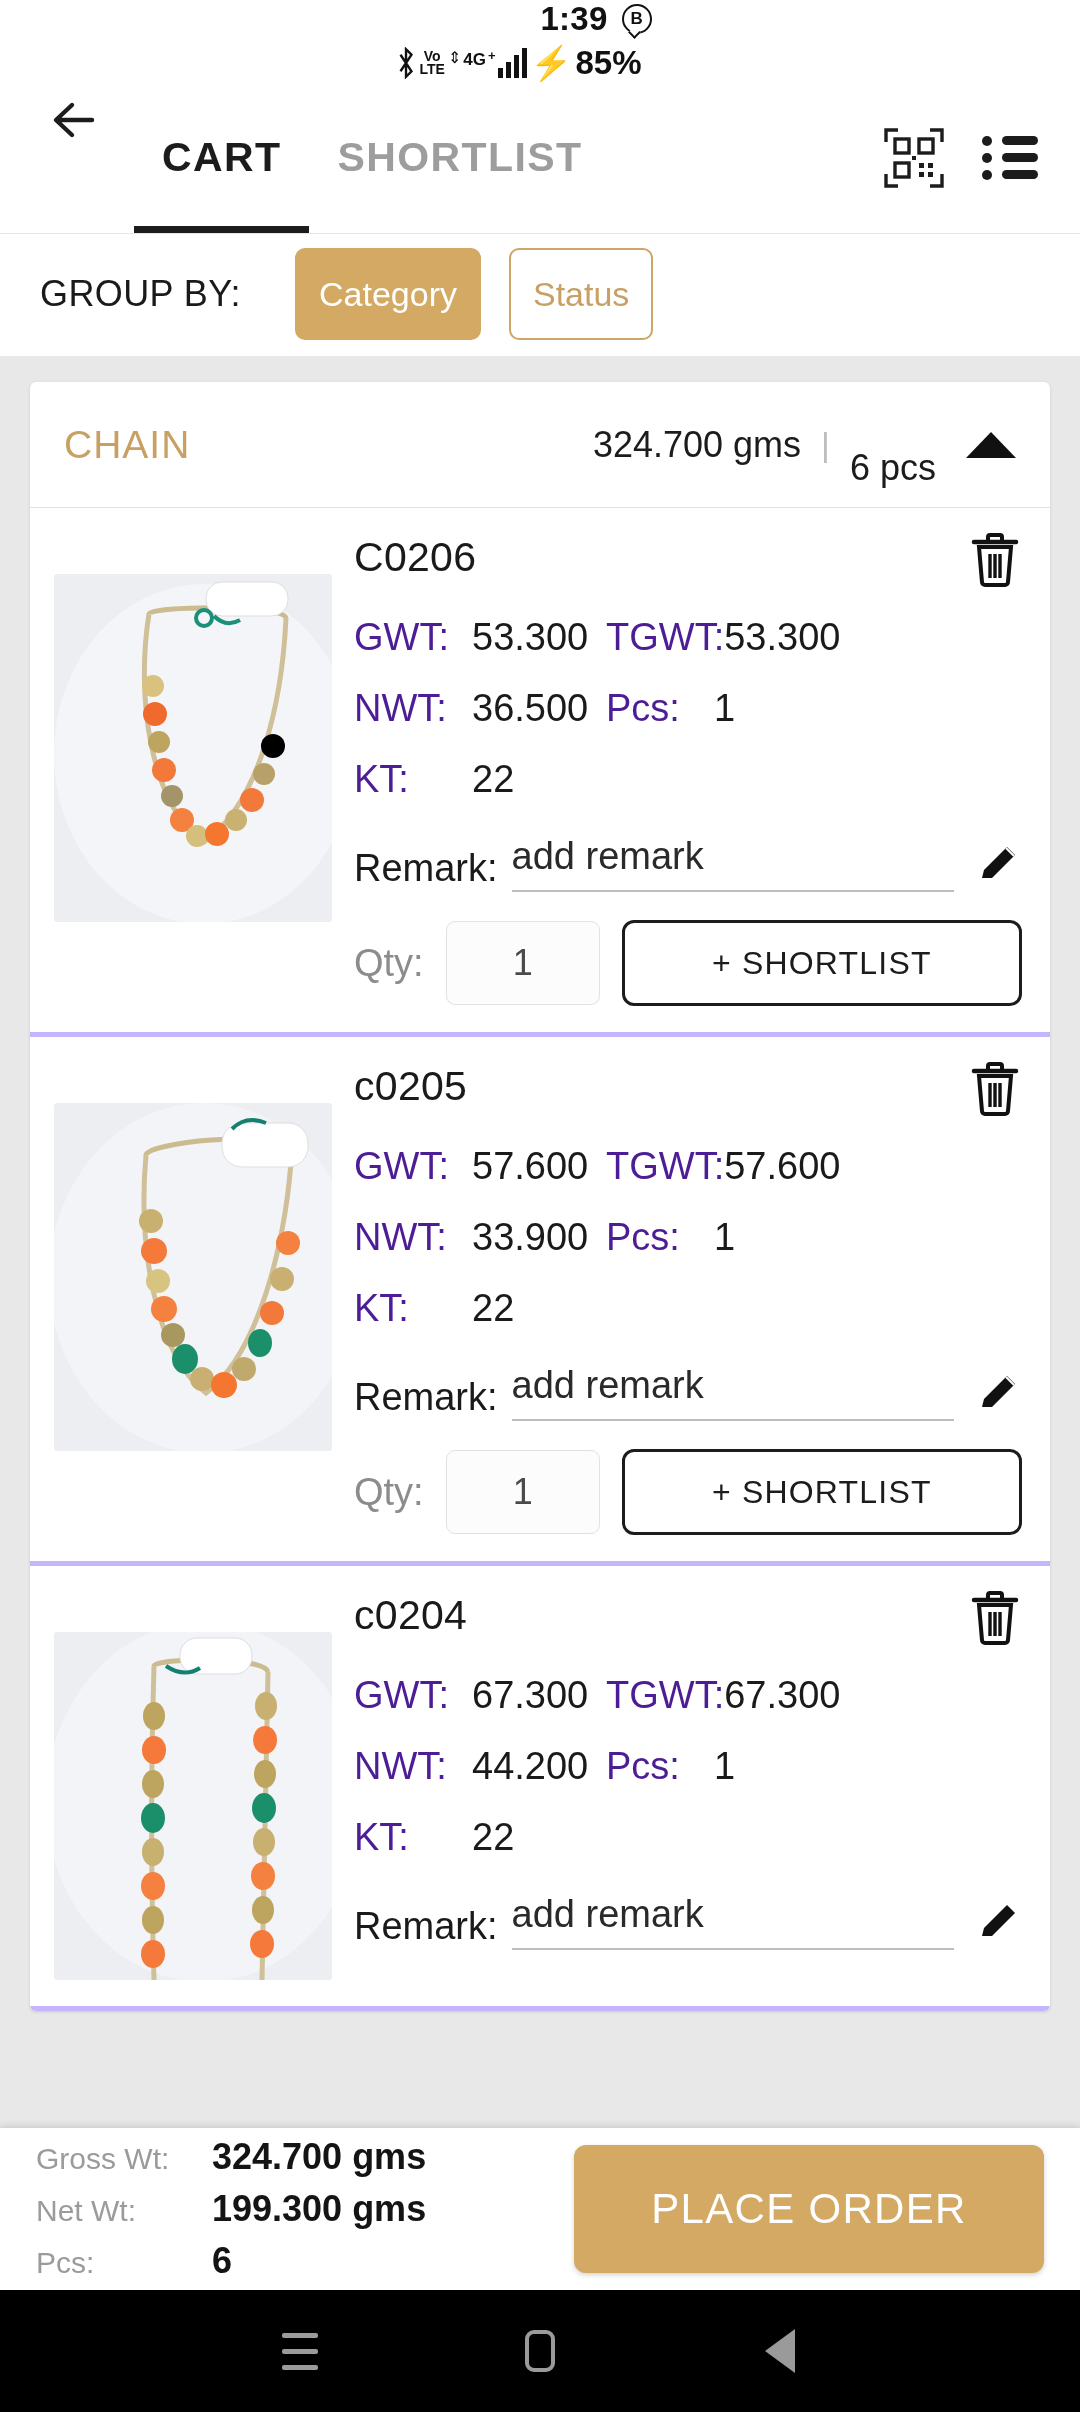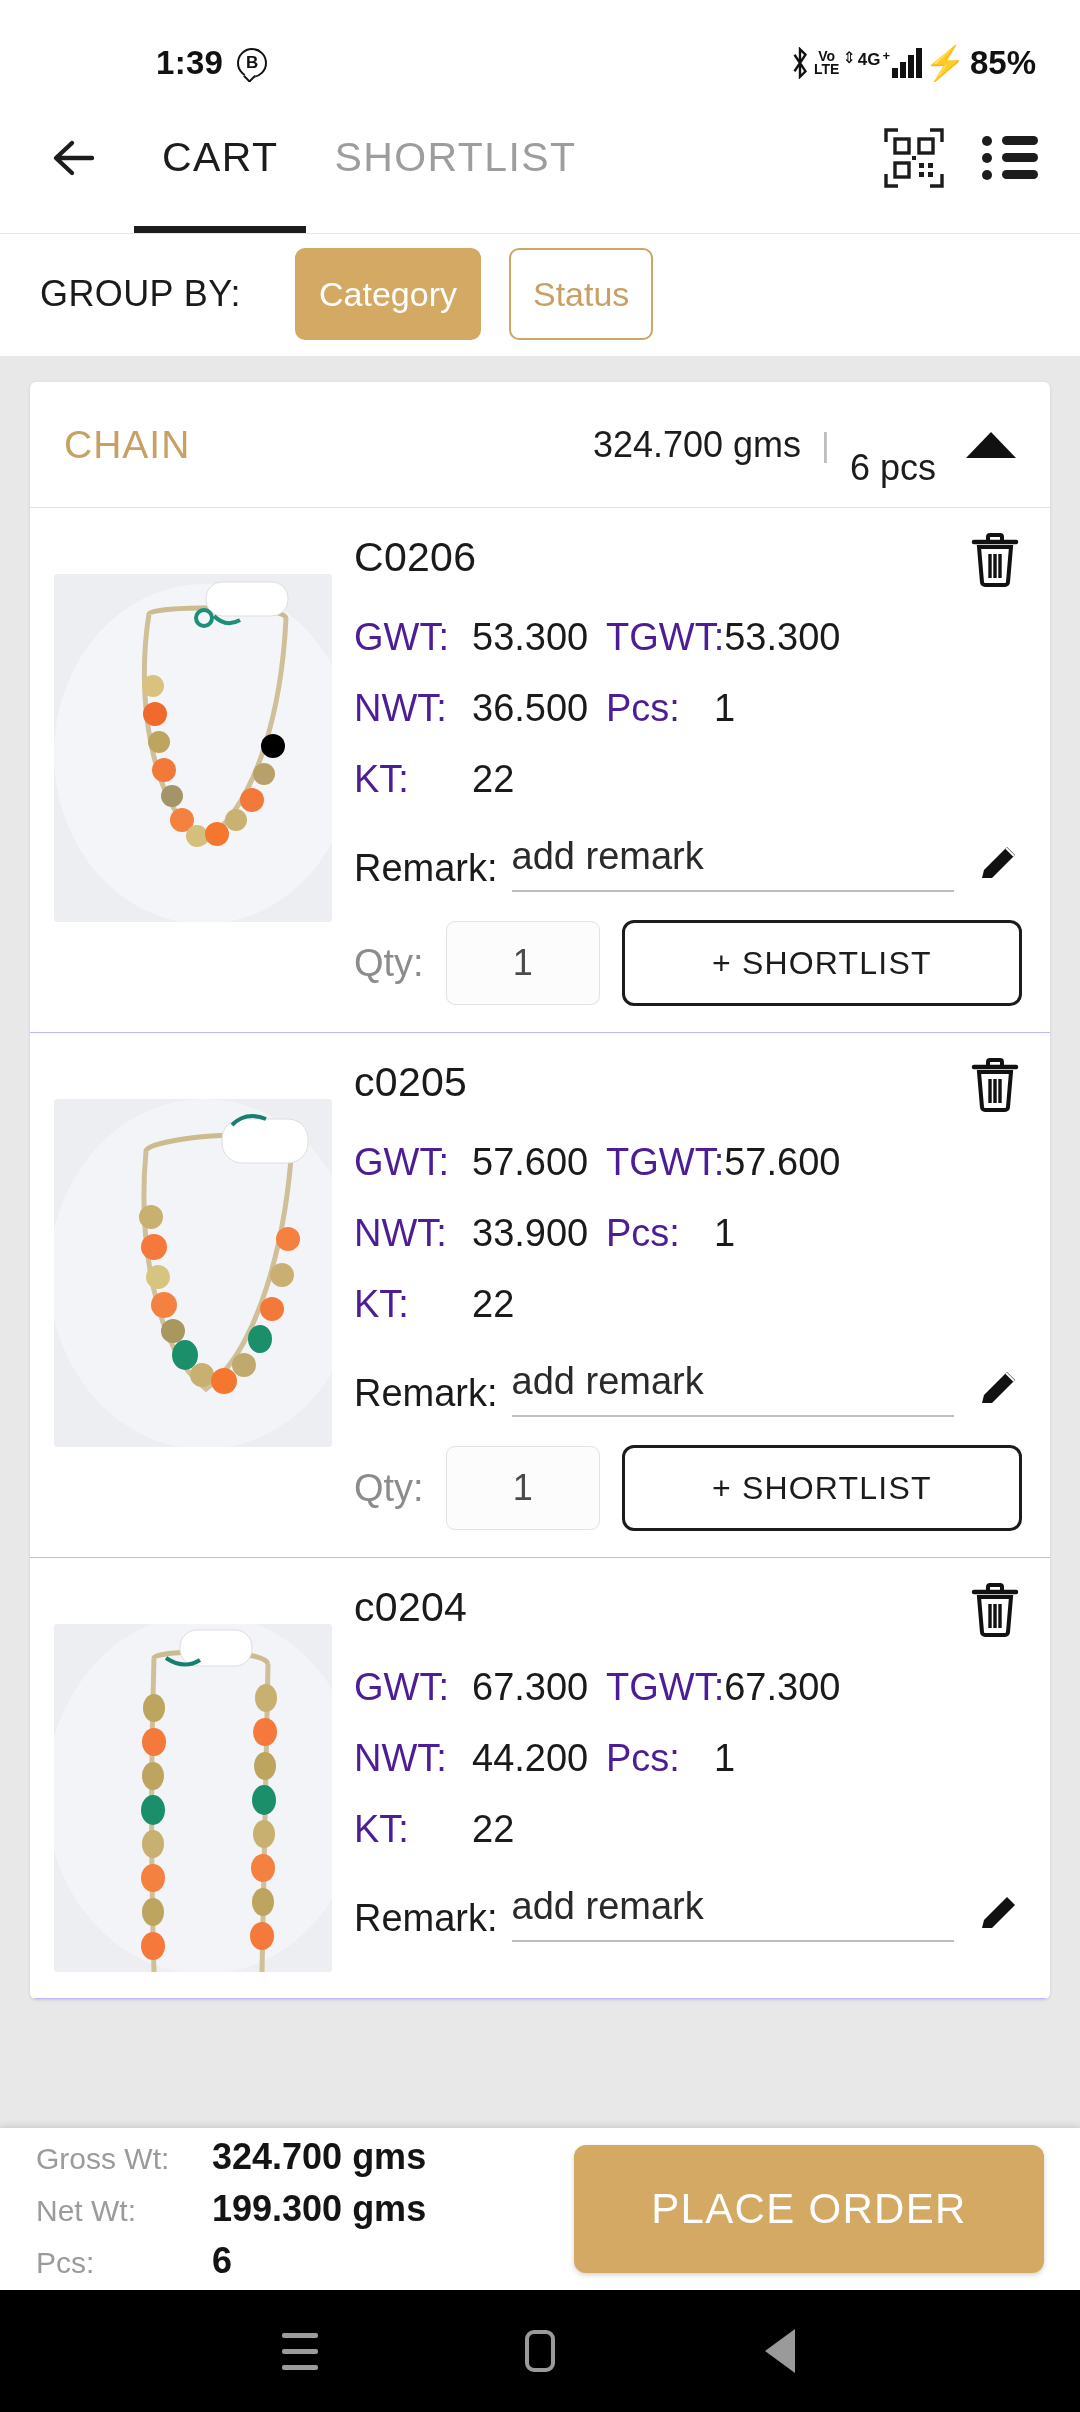--- a/index.html
+++ b/index.html
@@ -6,23 +6,23 @@
   html, body {
     width:1080px; height:2412px;
     background:#ffffff;
     font-family:"Liberation Sans", sans-serif;
     overflow:hidden;
   }
   #app { position:relative; width:1080px; height:2412px; background:#ffffff; }
 
   
   .statusbar {
-    height:82px; display:flex; align-items:flex-end;
+    height:82px; display:flex; align-items:center;
     justify-content:space-between; padding:0 44px 0 0;
-    background:#ffffff; color:#111;
+    background:#ffffff; color:#111;flex-direction:column;
   }
   .sb-left { display:flex; align-items:center; gap:14px; padding-left:156px; }
   .sb-time { font-size:33px; font-weight:600; letter-spacing:.3px; }
   .sb-bubble {
     width:30px;height:30px;border:2.6px solid #111;border-radius:50%;
     display:flex;align-items:center;justify-content:center;
     font-size:17px;font-weight:700;position:relative;
   }
   .sb-bubble:after{
     content:"";position:absolute;bottom:-5px;left:6px;width:7px;height:7px;
@@ -39,22 +39,23 @@
   .bars i:nth-child(1){height:10px;}
   .bars i:nth-child(2){height:16px;}
   .bars i:nth-child(3){height:23px;}
   .bars i:nth-child(4){height:30px;}
   .ic-bolt{font-size:34px;line-height:1;}
   .sb-batt{font-size:33px;font-weight:600;}
 
   
   .appbar{
     position:relative;height:152px;background:#fff;
-    display:flex;align-items:center;padding:0 34px 0 36px;
+    display:flex;padding:0 34px 0 36px;
     border-bottom:1px solid #e4e4e4;
+    font-weight:bold;
   }
   .back-btn{width:76px;height:76px;display:flex;align-items:center;justify-content:center;}
   .back-btn svg{width:52px;height:52px;}
   .tabs{display:flex;align-items:center;height:100%;margin-left:22px;}
   .tab{
     position:relative;height:100%;display:flex;align-items:center;
     padding:0 28px;font-size:41px;letter-spacing:1.4px;color:#9d9d9d;
   }
   .tab.active{color:#1c1c1c;}
   .tab.active:after{
@@ -92,21 +93,21 @@
     justify-content:center;
   }
   .group-title{font-size:39px;color:#c8a063;letter-spacing:1px;}
   .group-meta{margin-left:auto;display:flex;align-items:center;gap:20px;}
   .group-wt{font-size:36px;color:#1c1c1c;}
   .group-sep{color:#bdbdbd;font-size:34px;}
   .group-pcs{font-size:36px;color:#1c1c1c;margin-top:46px;}
   .caret{width:0;height:0;border-left:25px solid transparent;border-right:25px solid transparent;border-bottom:26px solid #111;margin-left:10px;}
 
   
-  .prow{display:flex;padding:22px 28px 26px 24px;border-bottom:1px solid #c4b5fd;background:#fff;}
+  .prow{display:flex;padding:22px 28px 26px 24px;border-bottom:5px solid #c4b5fd;background:#fff;}
   .pthumb{width:278px;min-width:278px;height:348px;border-radius:3px;overflow:hidden;margin-top:44px;}
   .pthumb svg{display:block;width:100%;height:100%;}
   .pinfo{flex:1;padding-left:22px;display:flex;flex-direction:column;}
   .pinfo-head{display:flex;align-items:flex-start;}
   .pcode{font-size:41px;color:#1a1a1a;letter-spacing:.3px;padding-top:4px;}
   .trash{margin-left:auto;width:54px;height:58px;}
   .spec{display:flex;margin-top:28px;}
   .spec .k{font-size:38px;color:#4c1d95;}
   .spec .v{font-size:38px;color:#1a1a1a;}
   .col-a{width:252px;display:flex;}

